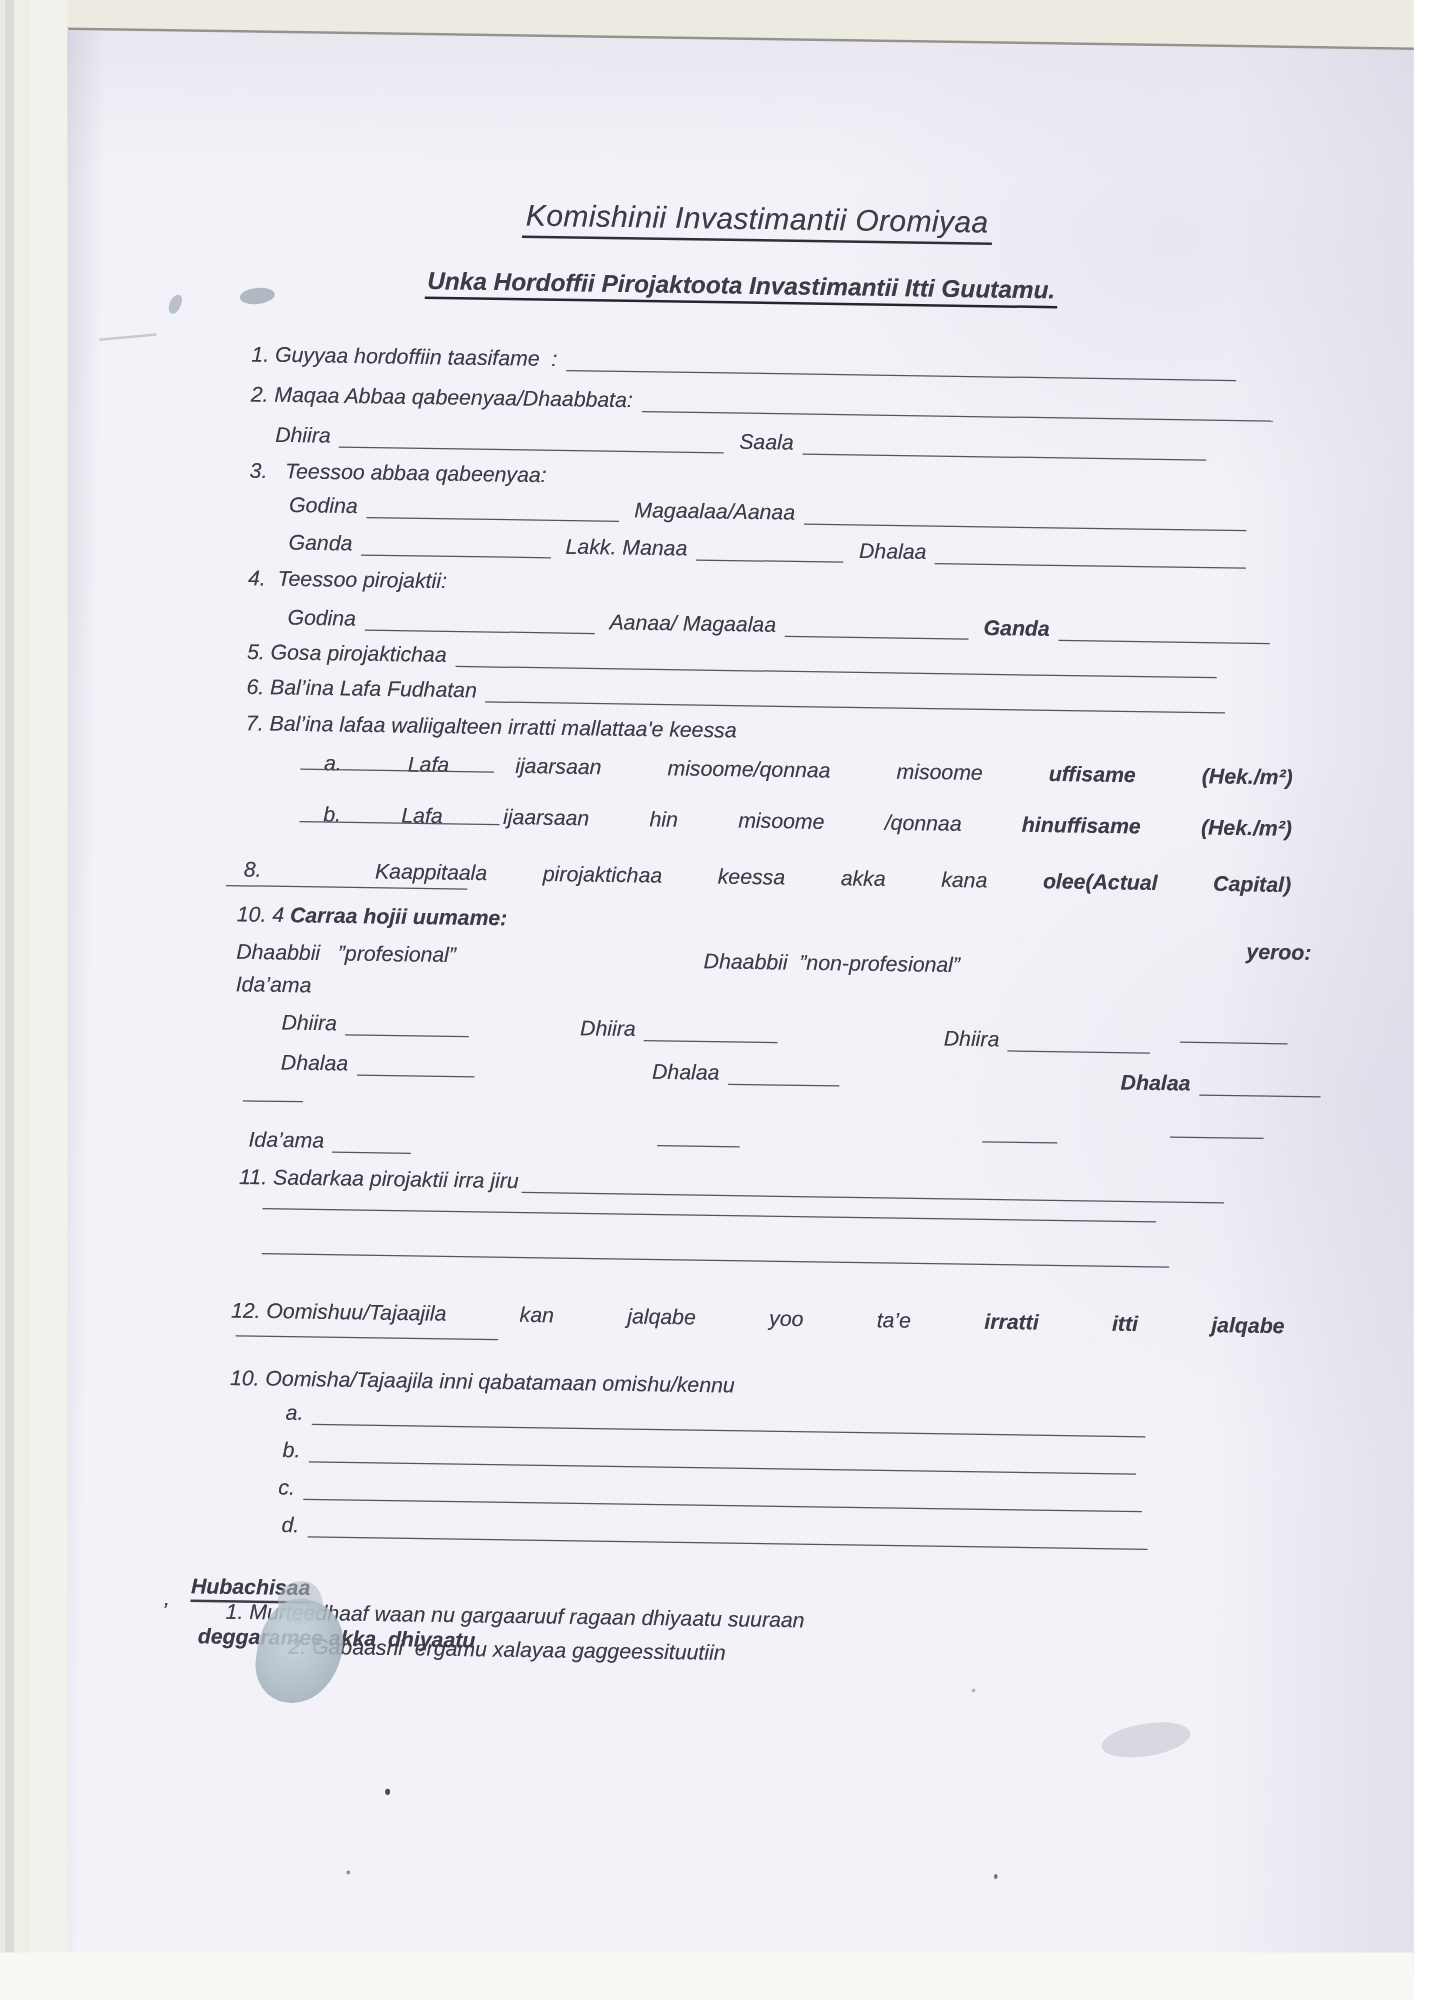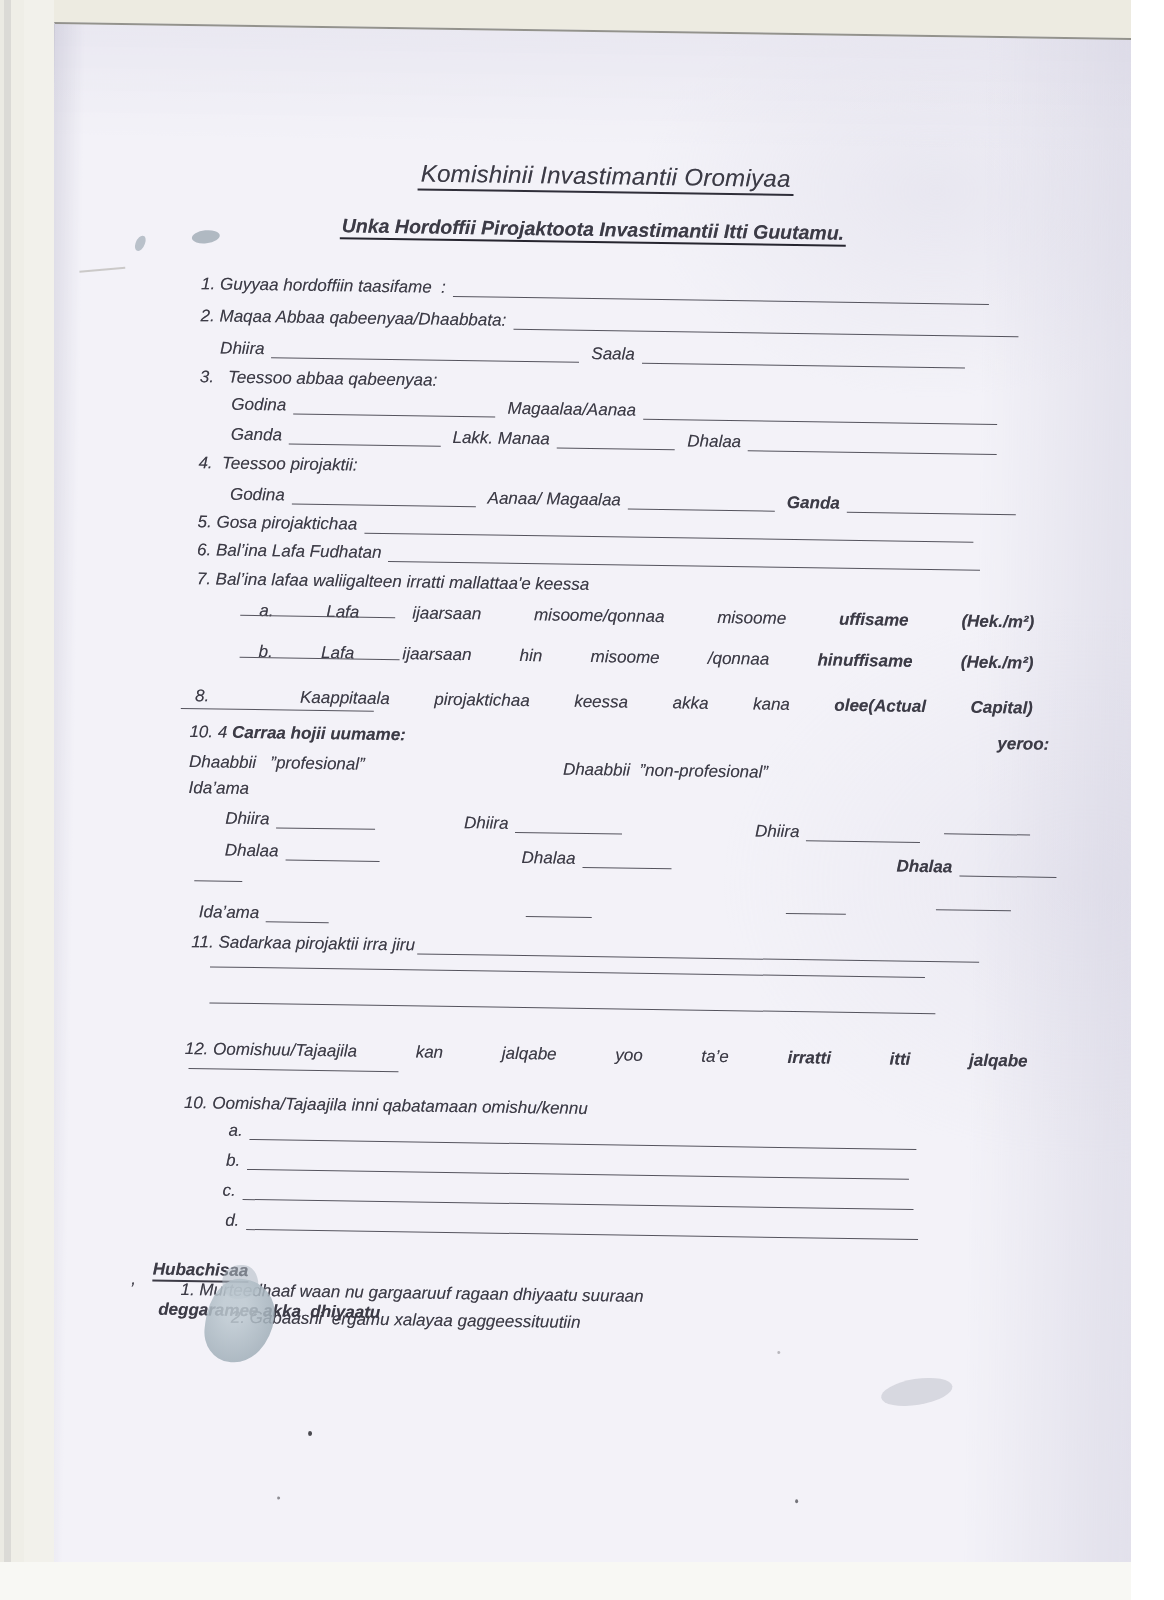--- a/index.html
+++ b/index.html
@@ -141,21 +141,21 @@
       <span>kana</span>
       <span class="b">olee(Actual</span>
       <span class="b">Capital)</span>
     </div>
     <div class="ln" style="top:682px;left:136px;width:193px"></div>
 
     <div class="t" style="top:696px;left:145px"><span>10. 4 </span><span class="b">Carraa hojii uumame:</span></div>
 
     <div class="t" style="top:726px;left:145px">Dhaabbii   ”profesional”</div>
     <div class="t" style="top:728px;left:519px">Dhaabbii  ”non-profesional”</div>
-    <div class="t b" style="top:696px;left:953px">yeroo:</div>
+    <div class="t b" style="top:714px;left:953px">yeroo:</div>
     <div class="t" style="top:752px;left:145px">Ida’ama</div>
 
     <div class="row" style="top:782px;left:182px;width:150px">
       <span>Dhiira</span>
       <span class="fill"></span>
     </div>
     <div class="row" style="top:783px;left:421px;width:158px">
       <span>Dhiira</span>
       <span class="fill"></span>
     </div>

